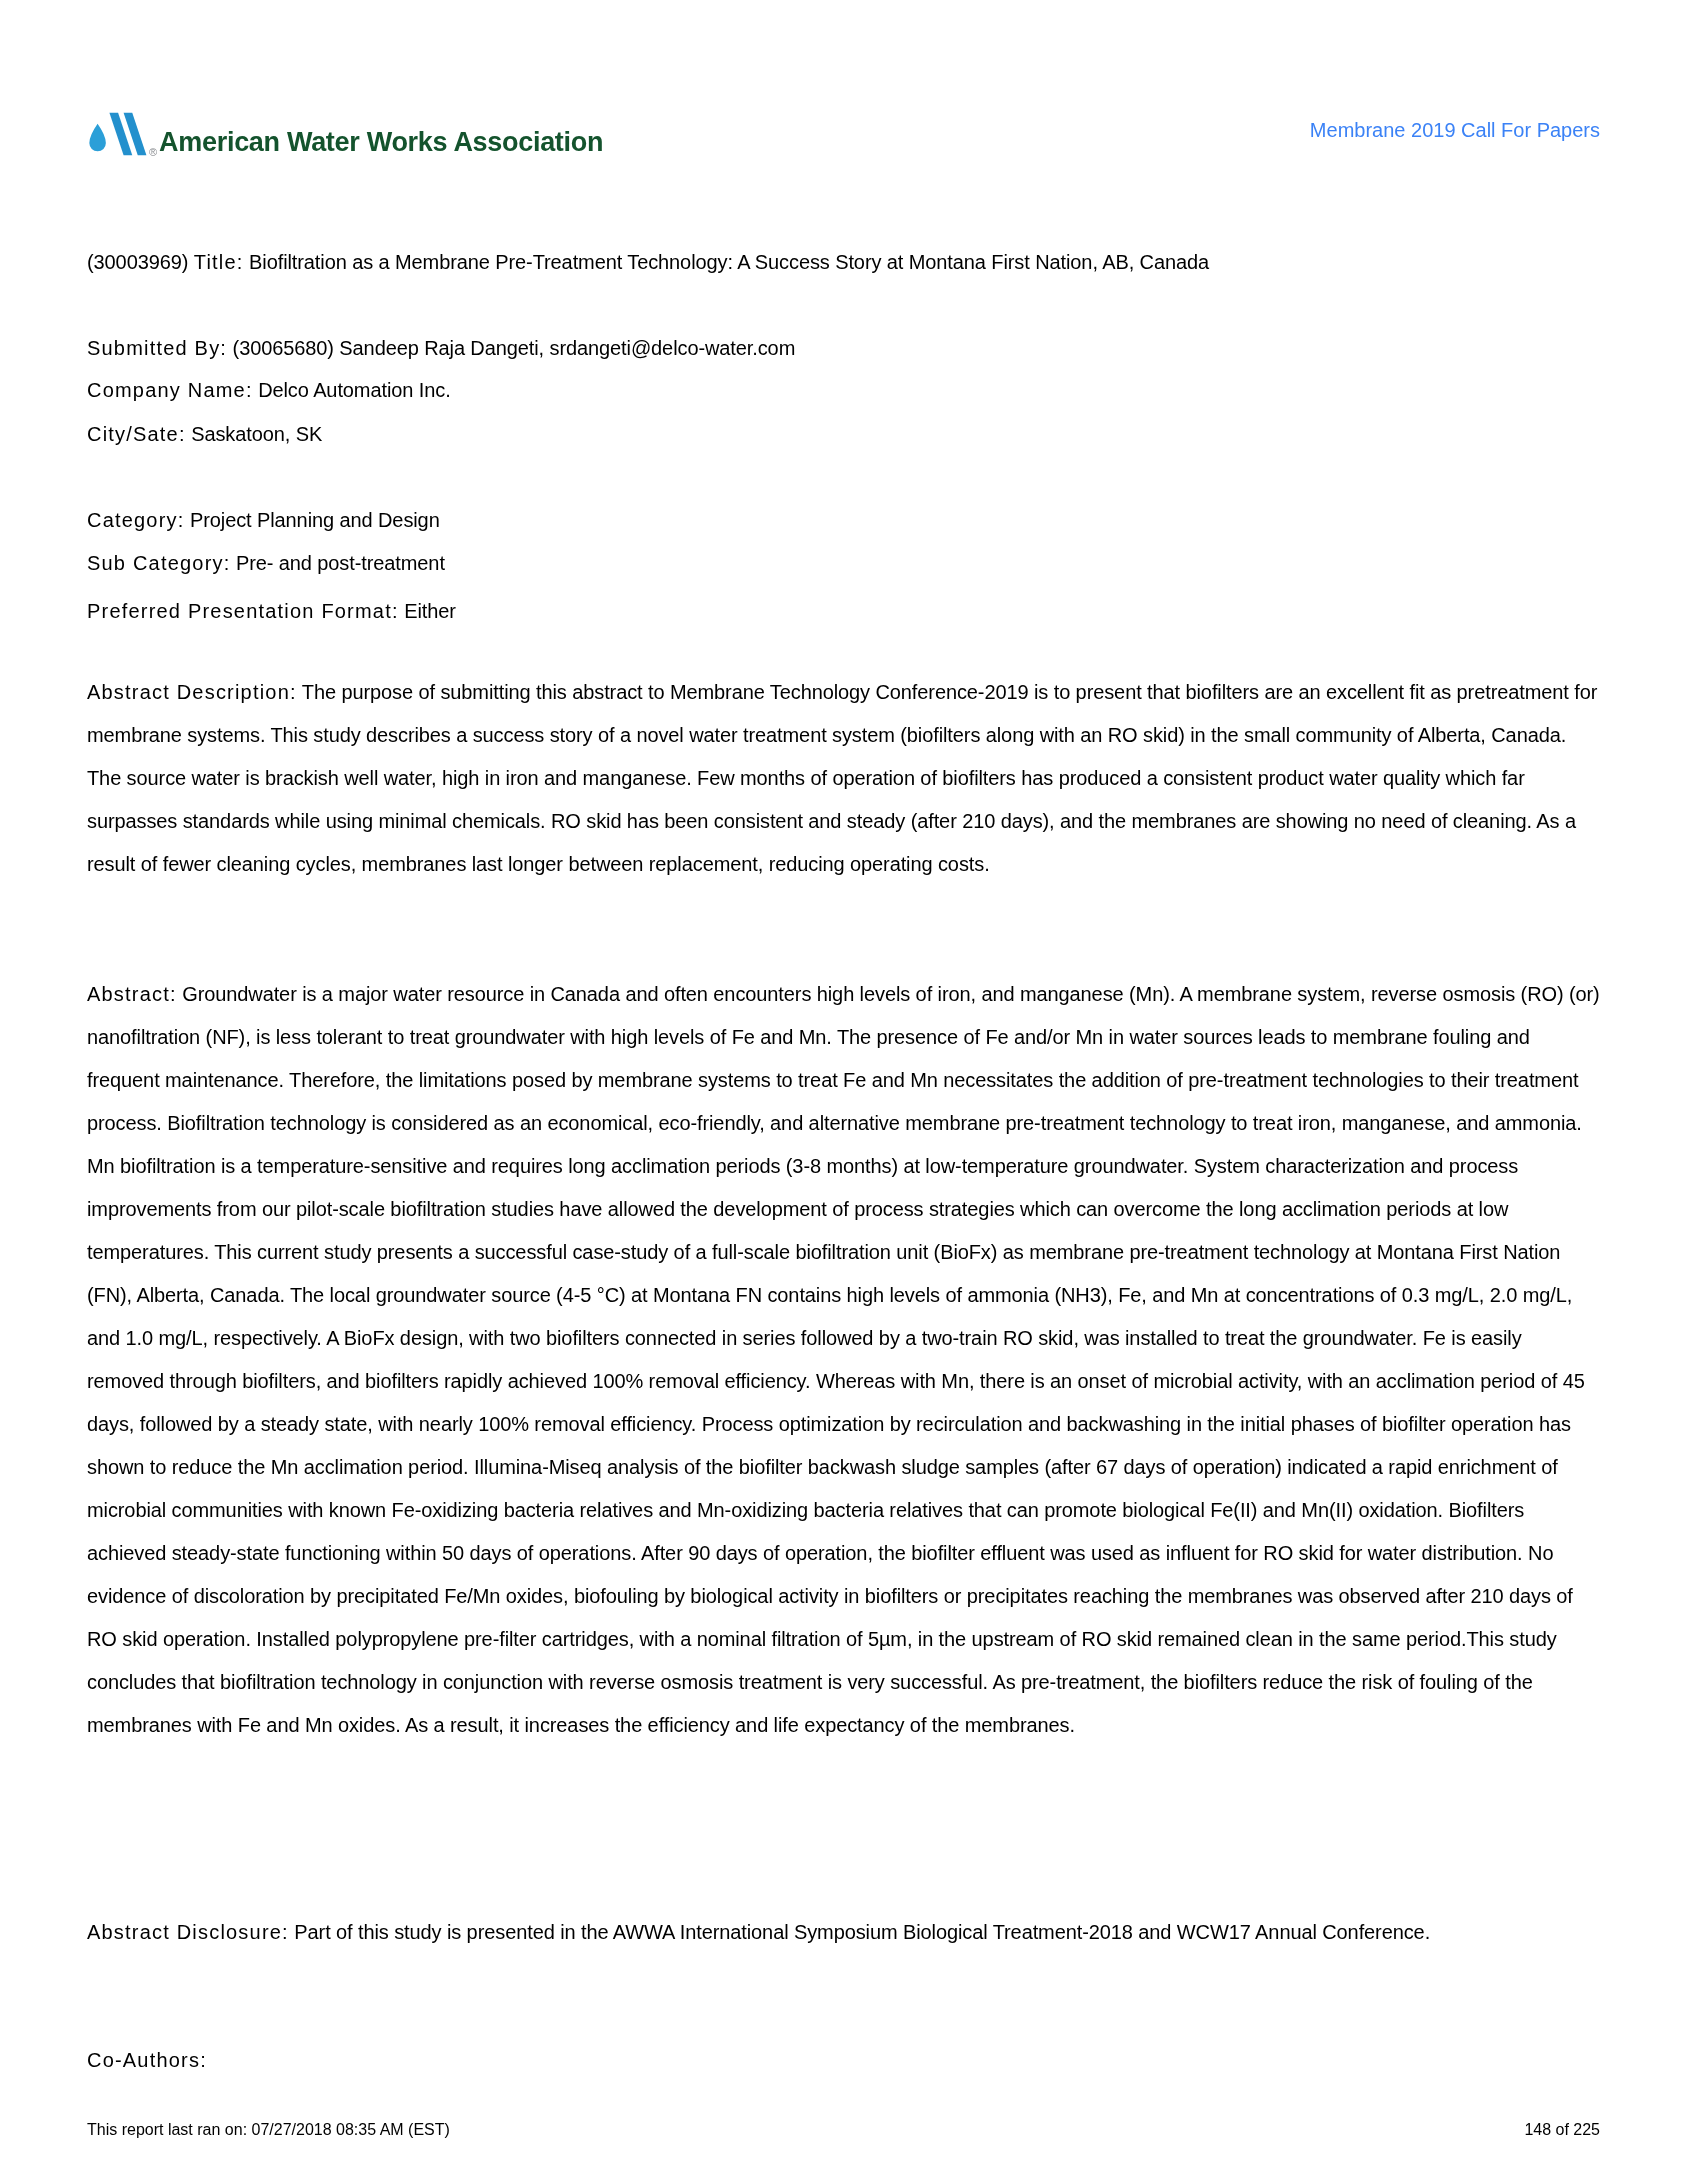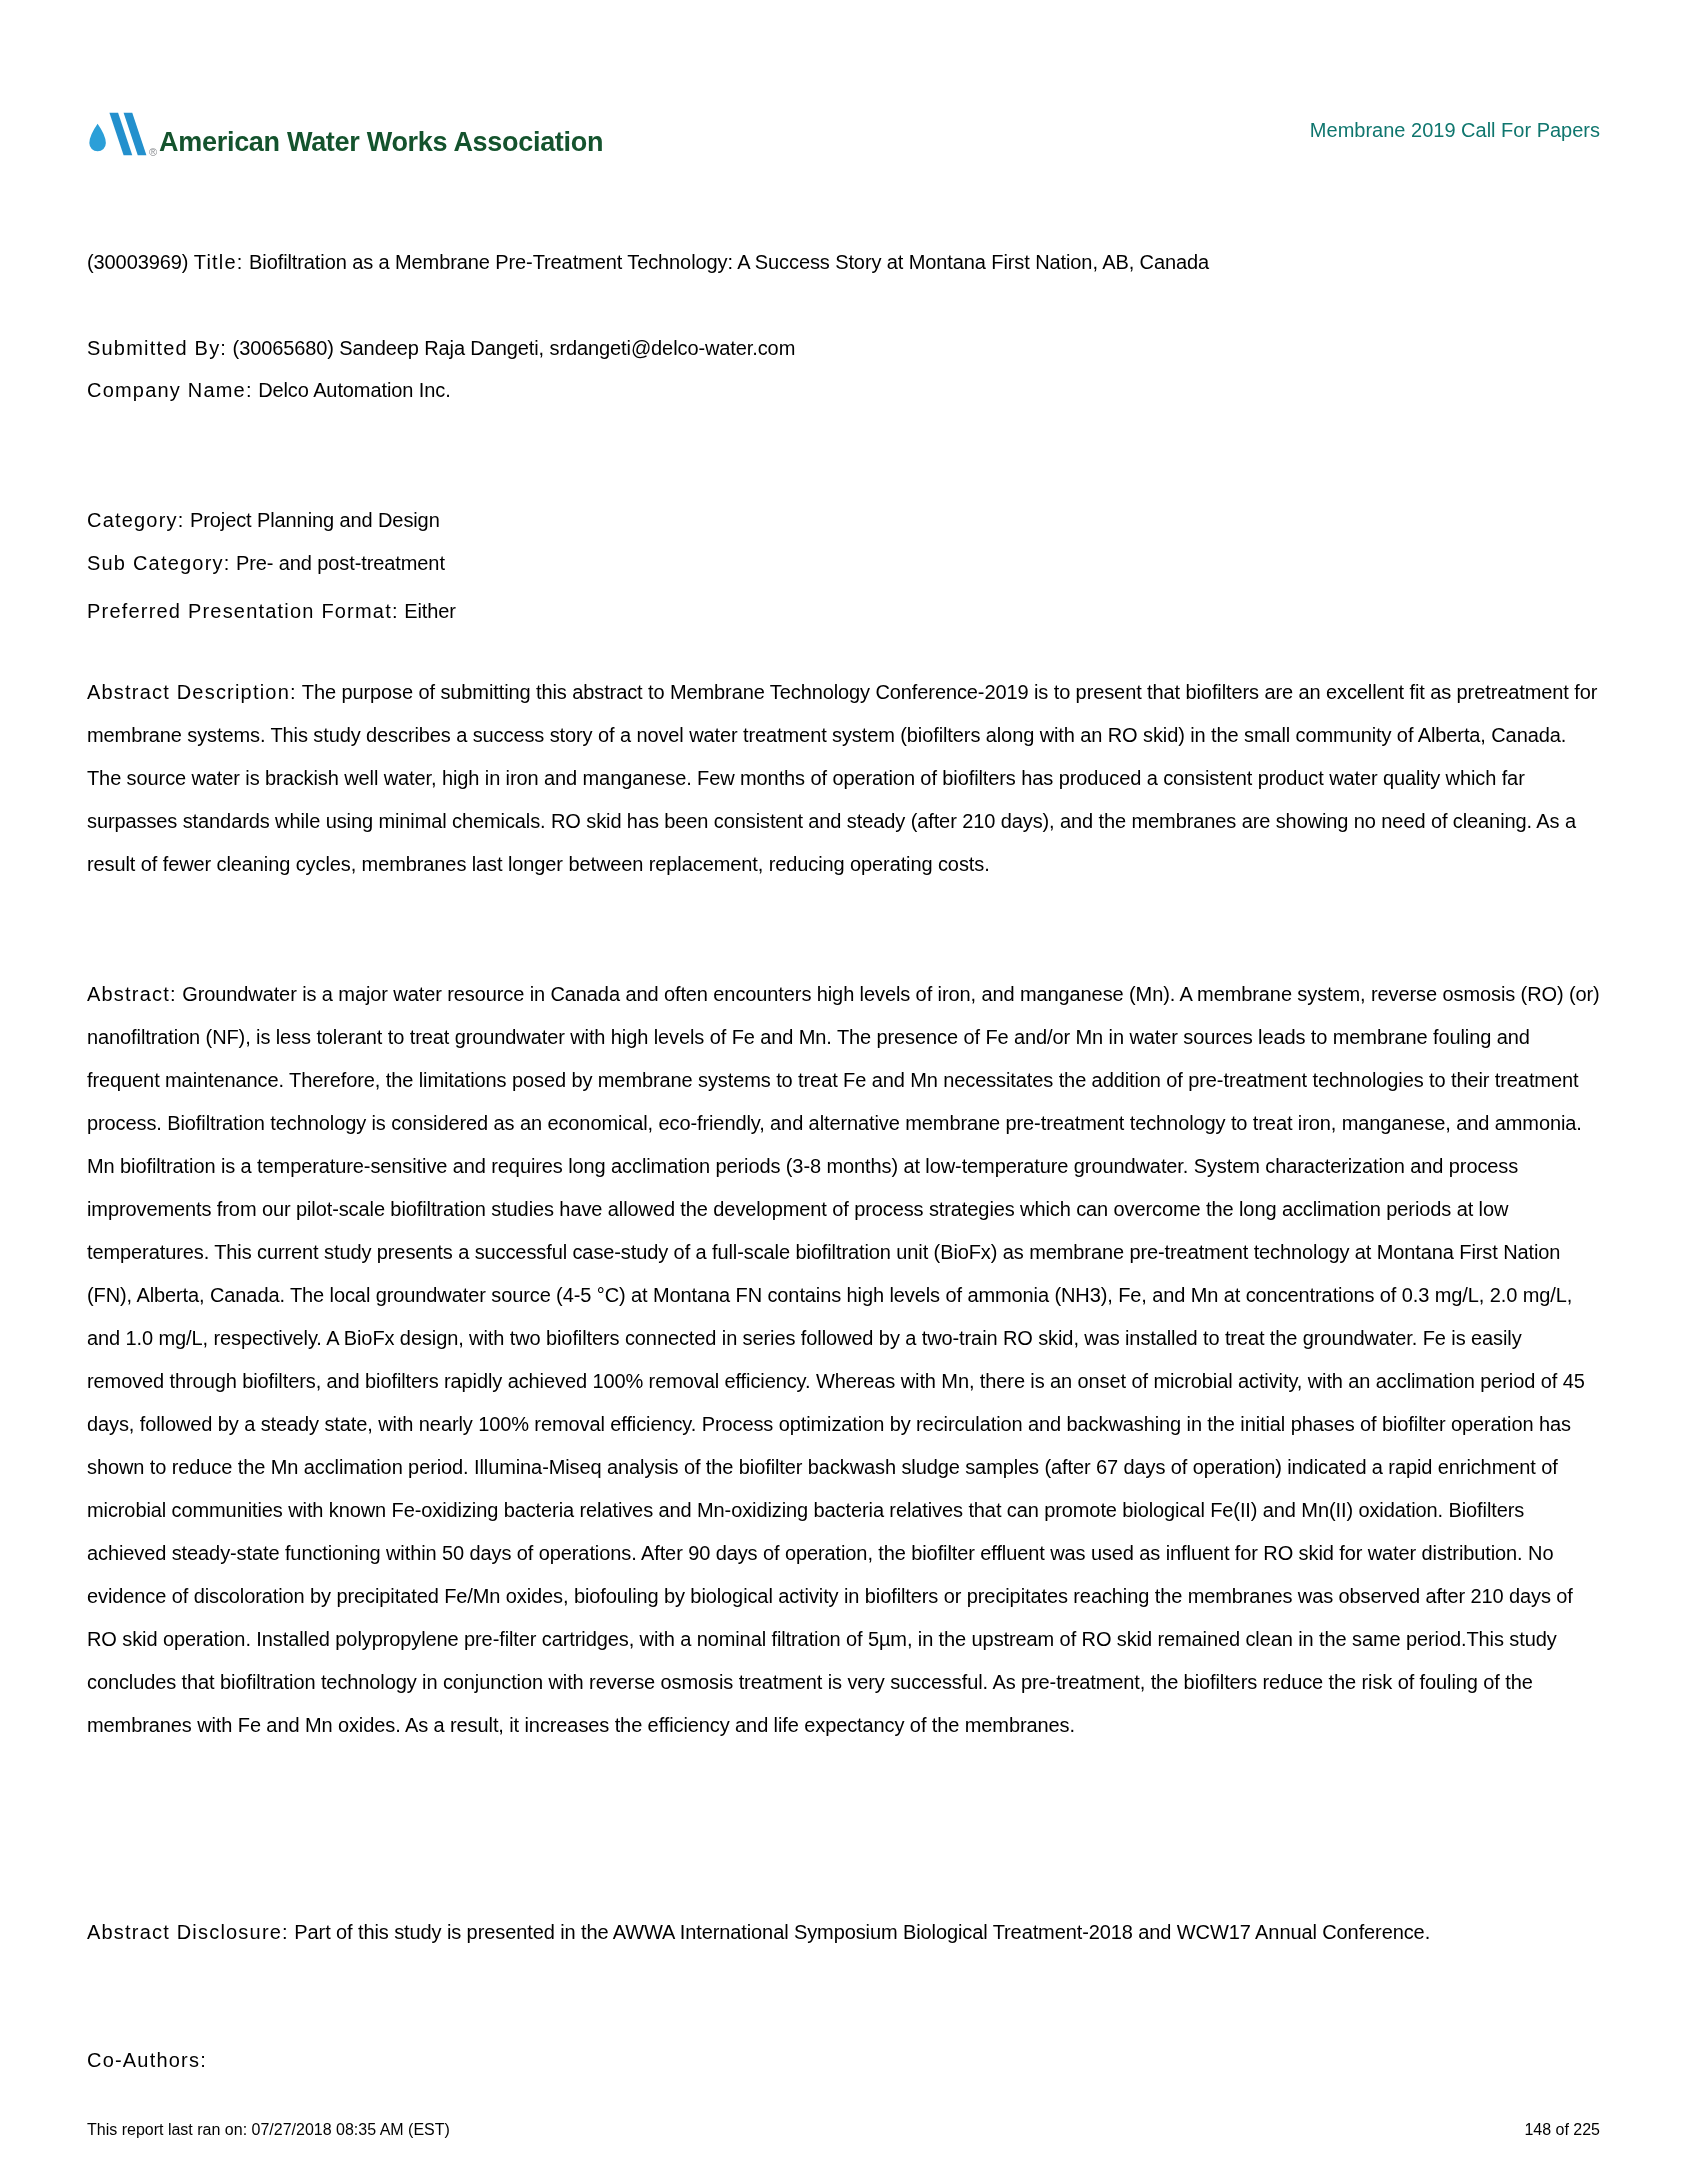--- a/index.html
+++ b/index.html
@@ -23,21 +23,21 @@
     font-size:11px; color:#8a8d91;
     margin:0 2px 1px 1px;
   }
   .logo .logo-text {
     font-size:27px; font-weight:bold; color:#14532d;
     letter-spacing:-0.3px; line-height:1; margin-bottom:3px;
     white-space:nowrap;
   }
   .report-title {
     position:absolute; top:119px; right:83px;
-    font-size:20px; color:#0f766e;
+    font-size:20px; color:#3b82f6;
     white-space:nowrap;
   }
 
   
   .line, .para {
     position:absolute; left:87px; width:1517px;
     margin:0; font-size:20px; line-height:43px;
     letter-spacing:-0.1px;
   }
   .lbl { letter-spacing:1.2px;text-align:center; }
@@ -63,20 +63,21 @@
     </svg>
     <span class="reg">®</span>
     <span class="logo-text">American Water Works Association</span>
   </div>
   <div class="report-title">Membrane 2019 Call For Papers</div>
 
   <p class="line" style="top:241px"><span>(30003969)</span> <span class="lbl">Title:</span> <span>Biofiltration as a Membrane Pre-Treatment Technology: A Success Story at Montana First Nation, AB, Canada</span></p>
 
   <p class="line" style="top:327px"><span class="lbl">Submitted By:</span> <span>(30065680) Sandeep Raja Dangeti, srdangeti@delco-water.com</span></p>
   <p class="line" style="top:369px"><span class="lbl">Company Name:</span> <span>Delco Automation Inc.</span></p>
+  <p class="line" style="top:413px"><span class="lbl">City/Sate:</span> <span>Saskatoon, SK</span></p>
 
   <p class="line" style="top:499px"><span class="lbl">Category:</span> <span>Project Planning and Design</span></p>
   <p class="line" style="top:542px"><span class="lbl">Sub Category:</span> <span>Pre- and post-treatment</span></p>
   <p class="line" style="top:590px"><span class="lbl">Preferred Presentation Format:</span> <span>Either</span></p>
 
   <p class="para" style="top:671px"><span class="lbl">Abstract Description:</span> <span>The purpose of submitting this abstract to Membrane Technology Conference-2019 is to present that biofilters are an excellent fit as pretreatment for membrane systems. This study describes a success story of a novel water treatment system (biofilters along with an RO skid) in the small community of Alberta, Canada. The source water is brackish well water, high in iron and manganese. Few months of operation of biofilters has produced a consistent product water quality which far surpasses standards while using minimal chemicals. RO skid has been consistent and steady (after 210 days), and the membranes are showing no need of cleaning. As a result of fewer cleaning cycles, membranes last longer between replacement, reducing operating costs.</span></p>
 
   <p class="para" style="top:973px"><span class="lbl">Abstract:</span> <span>Groundwater is a major water resource in Canada and often encounters high levels of iron, and manganese (Mn). A membrane system, reverse osmosis (RO) (or) nanofiltration (NF), is less tolerant to treat groundwater with high levels of Fe and Mn. The presence of Fe and/or Mn in water sources leads to membrane fouling and frequent maintenance. Therefore, the limitations posed by membrane systems to treat Fe and Mn necessitates the addition of pre-treatment technologies to their treatment process. Biofiltration technology is considered as an economical, eco-friendly, and alternative membrane pre-treatment technology to treat iron, manganese, and ammonia. Mn biofiltration is a temperature-sensitive and requires long acclimation periods (3-8 months) at low-temperature groundwater. System characterization and process improvements from our pilot-scale biofiltration studies have allowed the development of process strategies which can overcome the long acclimation periods at low temperatures. This current study presents a successful case-study of a full-scale biofiltration unit (BioFx) as membrane pre-treatment technology at Montana First Nation (FN), Alberta, Canada. The local groundwater source (4-5 °C) at Montana FN contains high levels of ammonia (NH3), Fe, and Mn at concentrations of 0.3 mg/L, 2.0 mg/L, and 1.0 mg/L, respectively. A BioFx design, with two biofilters connected in series followed by a two-train RO skid, was installed to treat the groundwater. Fe is easily removed through biofilters, and biofilters rapidly achieved 100% removal efficiency. Whereas with Mn, there is an onset of microbial activity, with an acclimation period of 45 days, followed by a steady state, with nearly 100% removal efficiency. Process optimization by recirculation and backwashing in the initial phases of biofilter operation has shown to reduce the Mn acclimation period. Illumina-Miseq analysis of the biofilter backwash sludge samples (after 67 days of operation) indicated a rapid enrichment of microbial communities with known Fe-oxidizing bacteria relatives and Mn-oxidizing bacteria relatives that can promote biological Fe(II) and Mn(II) oxidation. Biofilters achieved steady-state functioning within 50 days of operations. After 90 days of operation, the biofilter effluent was used as influent for RO skid for water distribution. No evidence of discoloration by precipitated Fe/Mn oxides, biofouling by biological activity in biofilters or precipitates reaching the membranes was observed after 210 days of RO skid operation. Installed polypropylene pre-filter cartridges, with a nominal filtration of 5µm, in the upstream of RO skid remained clean in the same period.This study concludes that biofiltration technology in conjunction with reverse osmosis treatment is very successful. As pre-treatment, the biofilters reduce the risk of fouling of the membranes with Fe and Mn oxides. As a result, it increases the efficiency and life expectancy of the membranes.</span></p>
 
   <p class="para" style="top:1911px"><span class="lbl">Abstract Disclosure:</span> <span>Part of this study is presented in the AWWA International Symposium Biological Treatment-2018 and WCW17 Annual Conference.</span></p>

